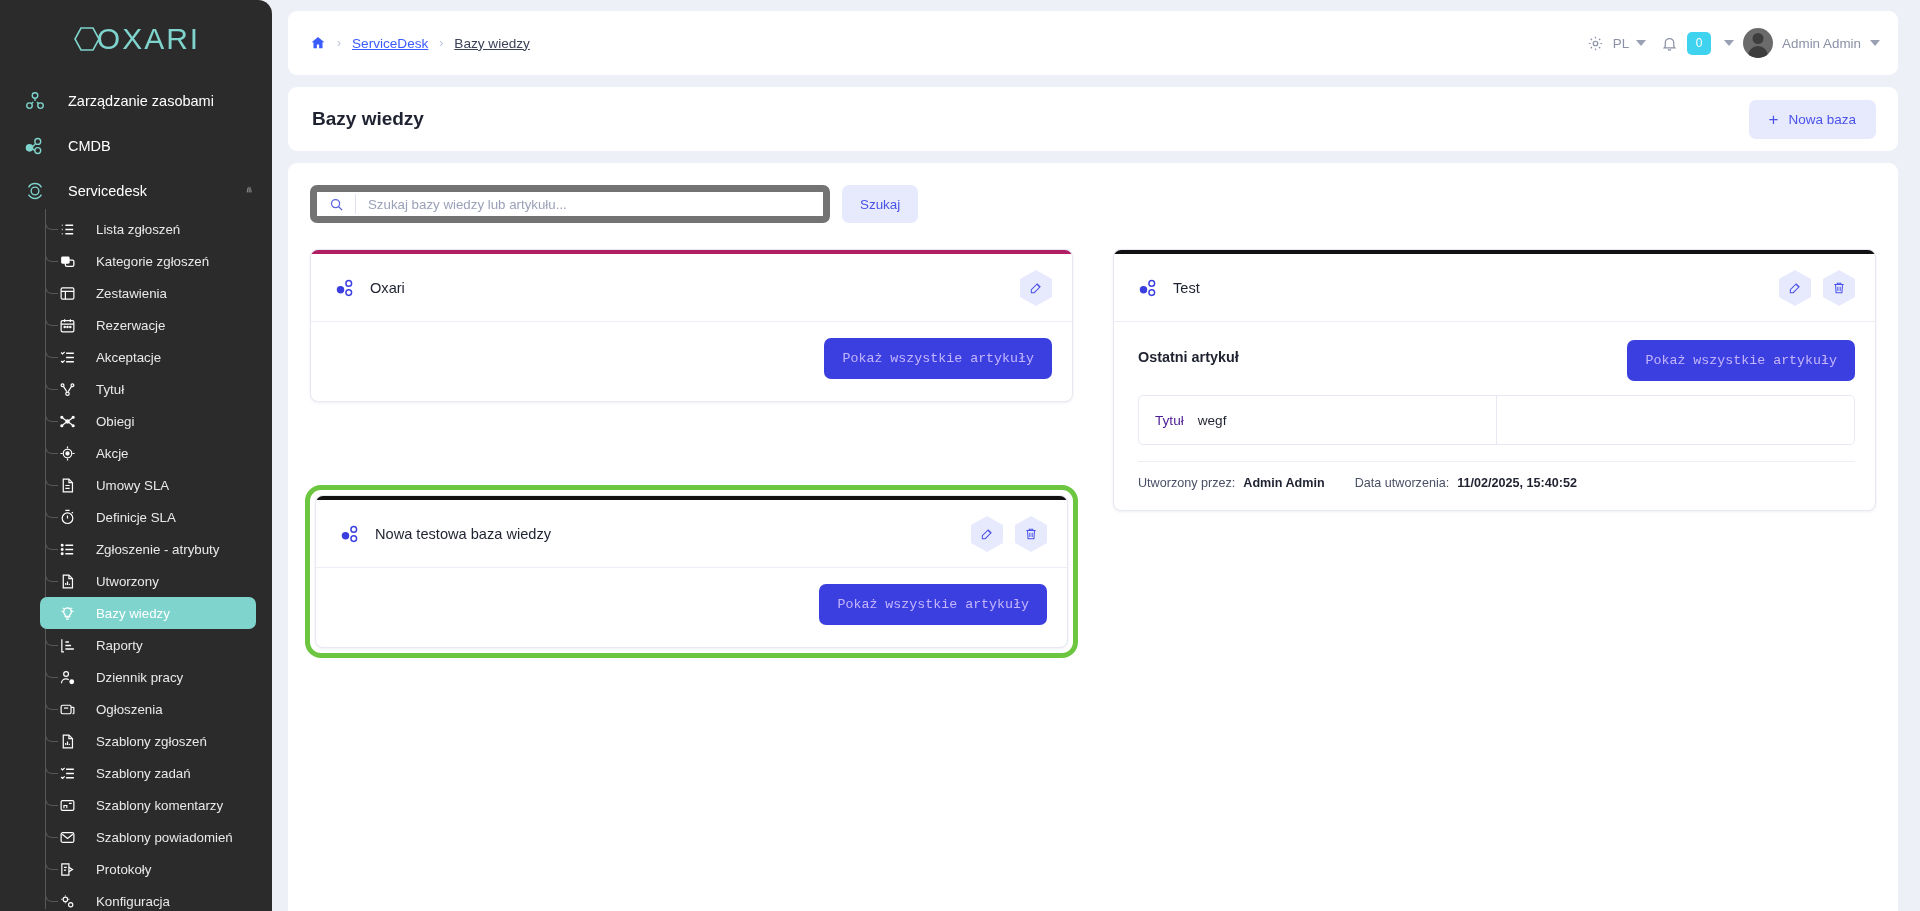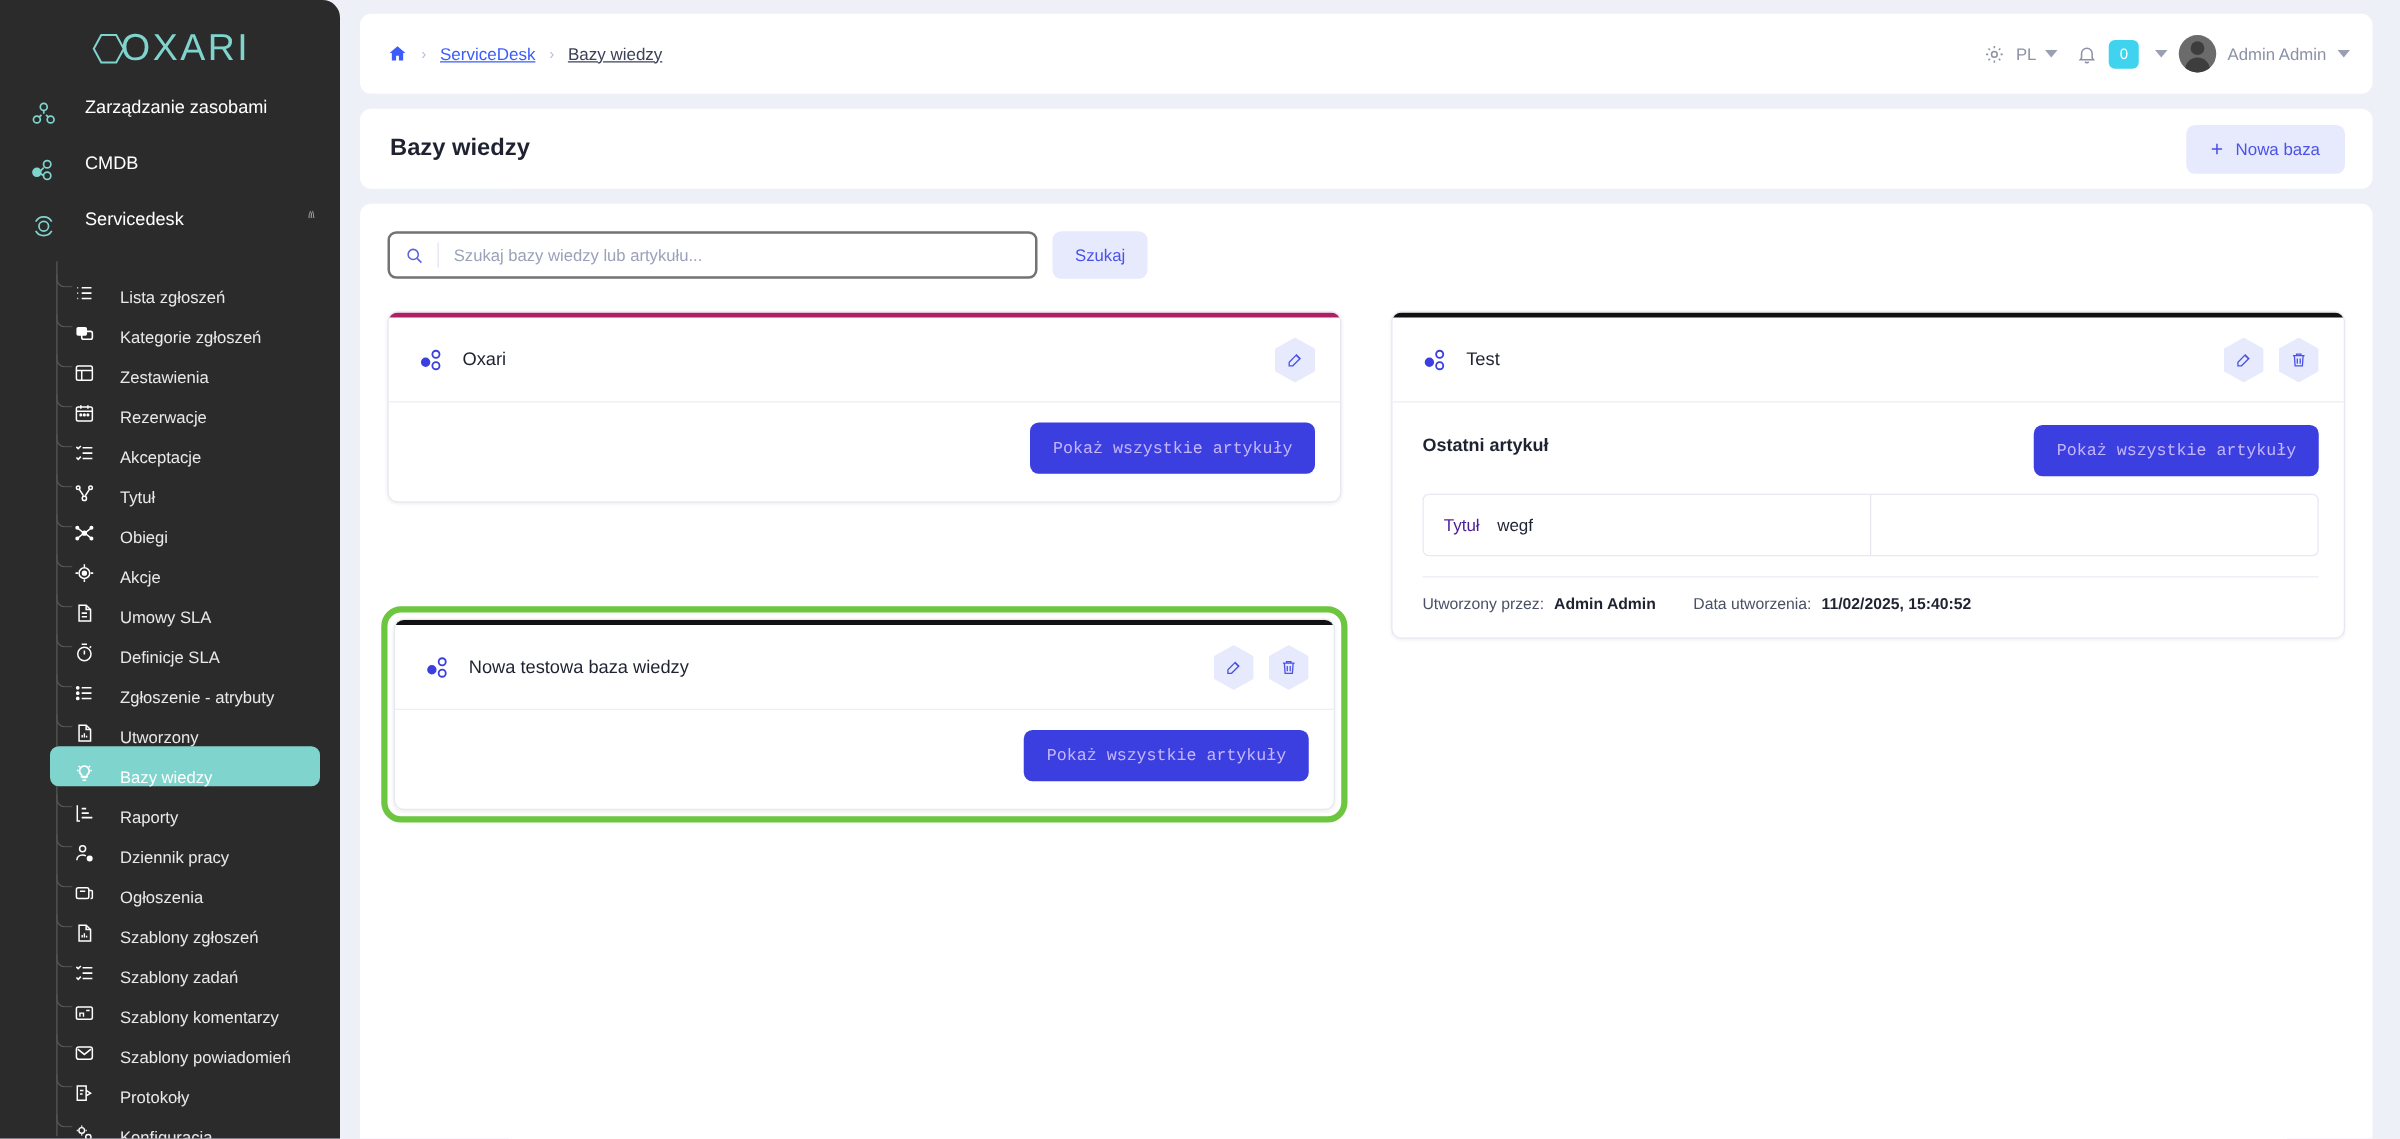--- a/index.html
+++ b/index.html
@@ -27,21 +27,21 @@
   }
   .logo-text {
     color: #7fd4cd;
     font-size: 30px;
     letter-spacing: 2px;
     font-weight: 400;
     display: flex; align-items: center; gap: 1px;
   }
   .logo-hex { display: inline-block; }
   .nav-top {
-    display: flex; 
+    display: flex; align-items: center;
     height: 45px;
     padding: 0 20px 0 22px;
     cursor: pointer;
     position: relative;
   }
   .nav-top .ico {
     width: 26px; height: 26px; flex: 0 0 26px;
     display: flex; align-items: center; justify-content: center;
     color: #7fd4cd;
   }
@@ -54,21 +54,21 @@
     margin-left: auto;
   }
 
   .sub-list { position: relative; padding-left: 0; }
   .sub-list::before {
     content: ""; position: absolute;
     left: 45px; top: -4px; bottom: 8px;
     width: 1px; background: #585858;
   }
   .sub-item {
-    display: flex; align-items: flex-end;
+    display: flex; align-items: center;
     height: 32px; margin: 0 16px 0 0;
     padding-left: 50px;
     position: relative; cursor: pointer;
     border-radius: 7px;
   }
   .sub-item::before {
     content: ""; position: absolute;
     left: 45px; top: 50%;
     width: 12px; height: 10px;
     border-left: 1px solid #585858;
@@ -166,21 +166,21 @@
 
   
   #content {
     flex: 1; padding: 22px 22px 0 22px;
     border-radius: 9px 9px 0 0;
     overflow: hidden;
   }
   .search-row { display: flex; align-items: center; gap: 12px; margin-bottom: 26px; }
   .search-box {
     width: 520px; height: 38px;
-    border: 2px solid #737373; border-radius: 7px;
+    border: 7px solid #737373; border-radius: 7px;
     display: flex; align-items: center; background: #fff;
   }
   .search-ico { width: 38px; display: flex; align-items: center; justify-content: center; color: #5b62e0; }
   .search-div { width: 1px; height: 20px; background: #dfe2f1; }
   .search-box input {
     flex: 1; border: none; outline: none; background: transparent;
     font-family: inherit; font-size: 13.3px; color: #3c4257;
     padding: 0 12px;
   }
   .search-box input::placeholder { color: #9ba1b8; }

